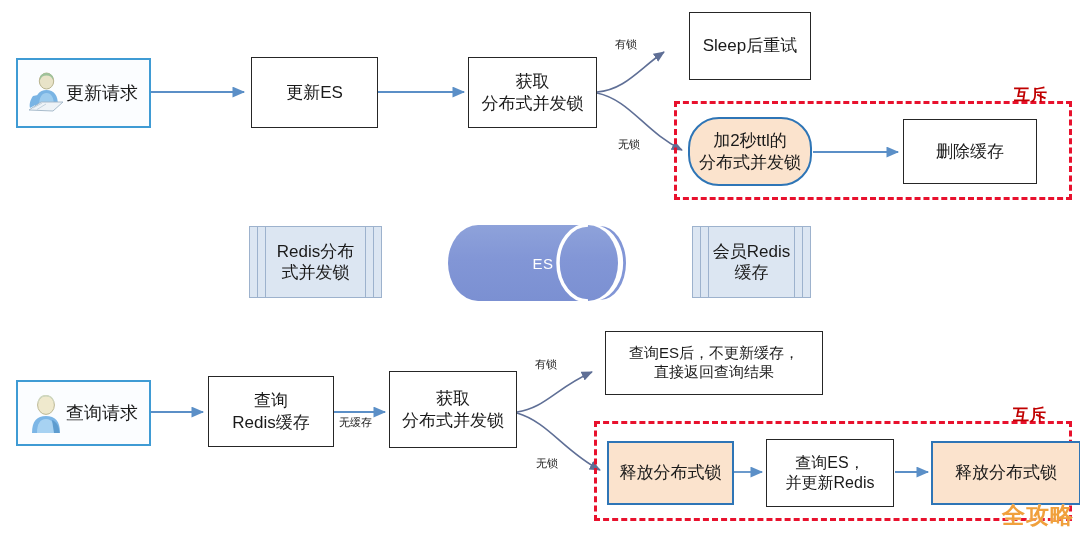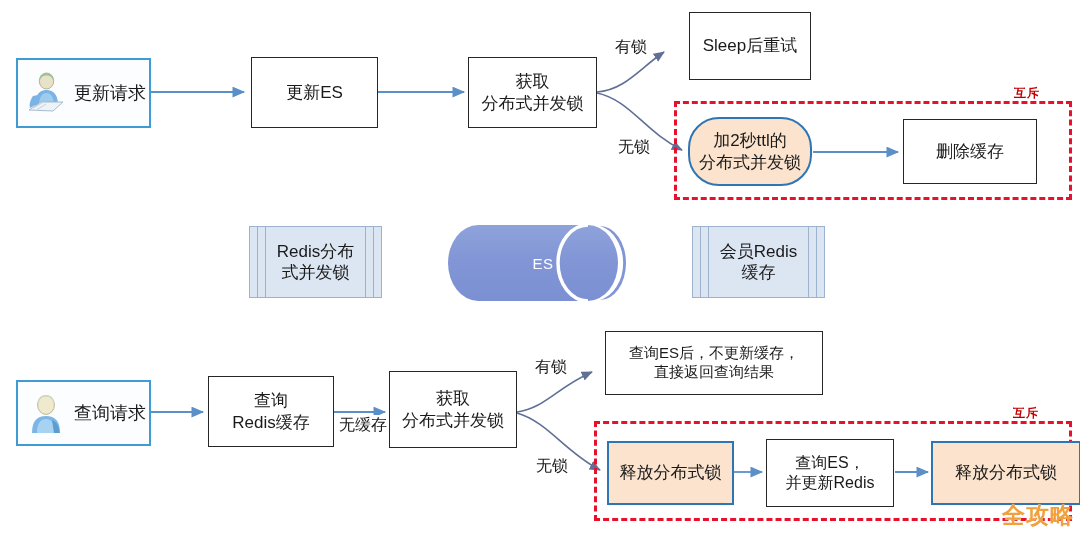--- a/index.html
+++ b/index.html
@@ -38,21 +38,21 @@
     border:1.6px solid #262626;
     font-size:17px;
   }
   
   .actor{
     border:2.4px solid #3f9bd4;
     background:#fbfdff;
     justify-content:flex-start;
     padding-left:8px;
     font-size:18px;
-    gap:8px;
+    gap:0;
   }
   
   .locked{
     border:2px solid #2e75b6;
     background:#fbe3cd;
     font-size:17px;
   }
   
   .store{
     border:1px solid #9db2cd;
@@ -88,30 +88,30 @@
 
   
   .mutex{
     position:absolute;
     box-sizing:border-box;
     border:3px dashed #e8112d;
     background:transparent;
   }
   .mutex-label{
     position:absolute;
-    font-size:12px;
+    font-size:16px;
     color:#c00000;
     font-weight:bold;
     letter-spacing:1px;
   }
 
   
   .elabel{
     position:absolute;
-    font-size:16px;
+    font-size:11px;
     color:#1a1a1a;
     background:#ffffff;
     padding:0 1px;
     white-space:nowrap;
   }
 
   
   .watermark{
     position:absolute;
     font-size:23px;
@@ -214,21 +214,21 @@
     <span class="bar l"></span>
     <span class="bar r"></span>
     <span class="txt">Redis分布
 式并发锁</span>
   </div>
 
   <div class="cyl" style="left:468px;top:222px;width:150px;height:82px;">
     <span class="lbl">ES</span>
   </div>
 
-  <div class="node store" style="left:692px;top:226px;width:133px;height:72px;position:absolute;">
+  <div class="node store" style="left:692px;top:226px;width:119px;height:72px;position:absolute;">
     <span class="bar l"></span>
     <span class="bar r"></span>
     <span class="txt">会员Redis
 缓存</span>
   </div>
 
   <div class="node actor" style="left:16px;top:380px;width:135px;height:66px;">
     <span class="icon-wrap">
       <svg width="36" height="40" viewBox="0 0 36 40">
         <ellipse cx="18" cy="12" rx="8.4" ry="9.4" fill="#efe9cd" stroke="#bdb894" stroke-width="1"></ellipse>

